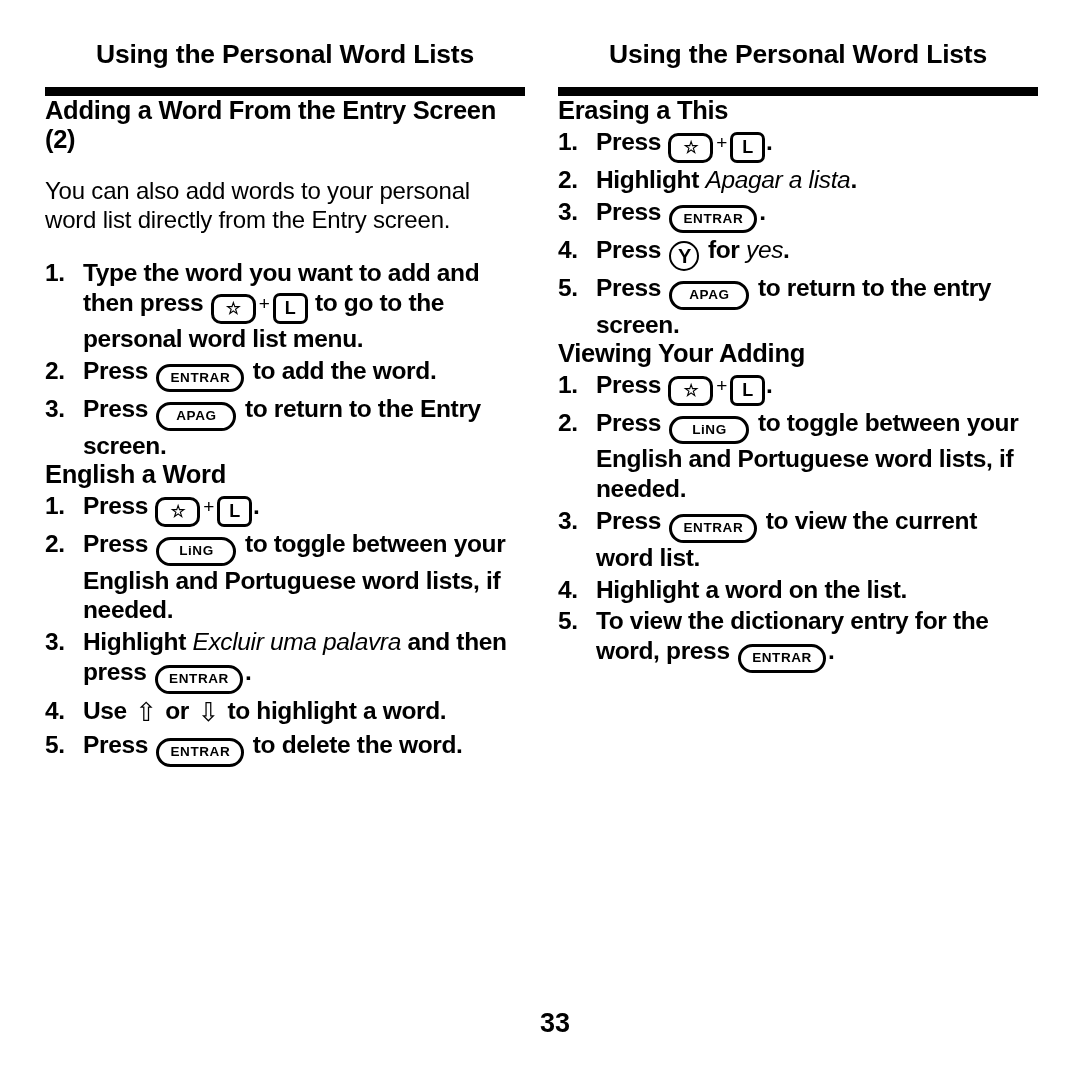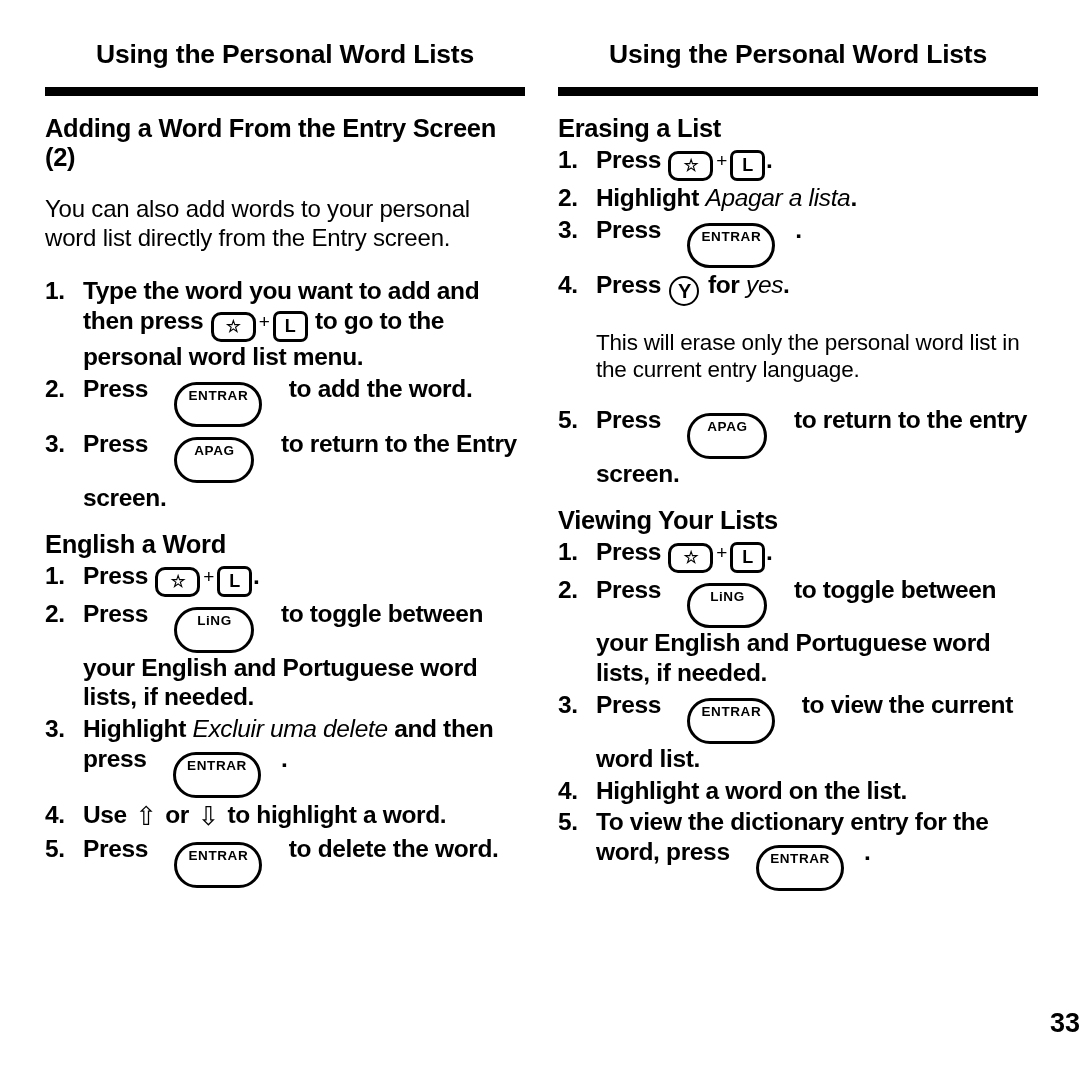--- a/index.html
+++ b/index.html
@@ -78,25 +78,25 @@
     vertical-align:-3px;
     border:3px solid #000;
     background:#fff;
     font-weight:bold;
     text-align:center;
     line-height:1;
     white-space:nowrap;
   }
   .key-pill{                 
     border-radius:999px;
-    padding:4px 11px 22px;
+    padding:4px 11px 5px;
     font-size:13.5px;
     letter-spacing:0.6px;
     min-width:52px;
-    margin:0 20px;
+    margin:0 2px;
   }
   .key-rect{                 
     border-radius:10px;
     padding:3px 12px 4px;
     font-size:17px;
     margin:0 1px;
   }
   .key-sq{                   
     border-radius:7px;
     padding:3px 6px 4px;
@@ -126,27 +126,27 @@
     font-weight:400;
     display:inline-block;
     vertical-align:-2px;
     padding:0 2px;
   }
 
   .folio{
     position:absolute;
     left:0;right:0;
     top:1008px;
-    text-align:right;
+    text-align:center;
     font-weight:bold;
     font-size:27px;
     margin-left:30px;
   }
 
-  .blk{margin-top:18px;}
+  .blk{}
   .blk-tight{}
 </style>
 </head>
 <body>
 
 <div class="page">
 
   <div class="col col-left">
 
     <div class="page-header">Using the Personal Word Lists</div>
@@ -161,47 +161,46 @@
         <li><span class="num">2.</span>Press <span class="key key-pill">ENTRAR</span> to add the word.</li>
         <li><span class="num">3.</span>Press <span class="key key-pill">APAG</span> to return to the Entry screen.</li>
       </ol>
 
 
     <h2 class="h2 blk">English a Word</h2>
 
     <ol class="steps blk-tight">
         <li><span class="num">1.</span>Press <span class="key key-rect"><span class="star">☆</span></span><span class="plus">+</span><span class="key key-sq">L</span>.</li>
         <li><span class="num">2.</span>Press <span class="key key-pill">LiNG</span> to toggle between your English and Portuguese word lists, if needed.</li>
-        <li><span class="num">3.</span>Highlight <span class="em">Excluir uma delete</span> and then press <span class="key key-pill">ENTRAR</span>.</li>
+        <li><span class="num">3.</span>Highlight <span class="em">Excluir uma palavra</span> and then press <span class="key key-pill">ENTRAR</span>.</li>
         <li><span class="num">4.</span>Use <span class="arrow">⇧</span> or <span class="arrow">⇩</span> to highlight a word.</li>
         <li><span class="num">5.</span>Press <span class="key key-pill">ENTRAR</span> to delete the word.</li>
       </ol>
   </div>
 
   <div class="col col-right">
 
     <div class="page-header">Using the Personal Word Lists</div>
     <div class="rule"></div>
 
-    <h2 class="h2 blk">Erasing a List</h2>
+    <h2 class="h2 blk">Erasing a This</h2>
 
     <ol class="steps blk-tight">
         <li><span class="num">1.</span>Press <span class="key key-rect"><span class="star">☆</span></span><span class="plus">+</span><span class="key key-sq">L</span>.</li>
         <li><span class="num">2.</span>Highlight <span class="em">Apagar a lista</span>.</li>
         <li><span class="num">3.</span>Press <span class="key key-pill">ENTRAR</span>.</li>
         <li><span class="num">4.</span>Press <span class="key key-circ">Y</span> for <span class="em">yes</span>.</li>
       </ol>
 
-    <p class="note blk-tight">This will erase only the personal word list in the current entry language.</p>
 
     <ol class="steps blk-tight">
         <li><span class="num">5.</span>Press <span class="key key-pill">APAG</span> to return to the entry screen.</li>
       </ol>
 
-    <h2 class="h2 blk">Viewing Your Lists</h2>
+    <h2 class="h2 blk">Viewing Your Adding</h2>
 
     <ol class="steps blk-tight">
         <li><span class="num">1.</span>Press <span class="key key-rect"><span class="star">☆</span></span><span class="plus">+</span><span class="key key-sq">L</span>.</li>
         <li><span class="num">2.</span>Press <span class="key key-pill">LiNG</span> to toggle between your English and Portuguese word lists, if needed.</li>
         <li><span class="num">3.</span>Press <span class="key key-pill">ENTRAR</span> to view the current word list.</li>
         <li><span class="num">4.</span>Highlight a word on the list.</li>
         <li><span class="num">5.</span>To view the dictionary entry for the word, press <span class="key key-pill">ENTRAR</span>.</li>
       </ol>
   </div>
 

